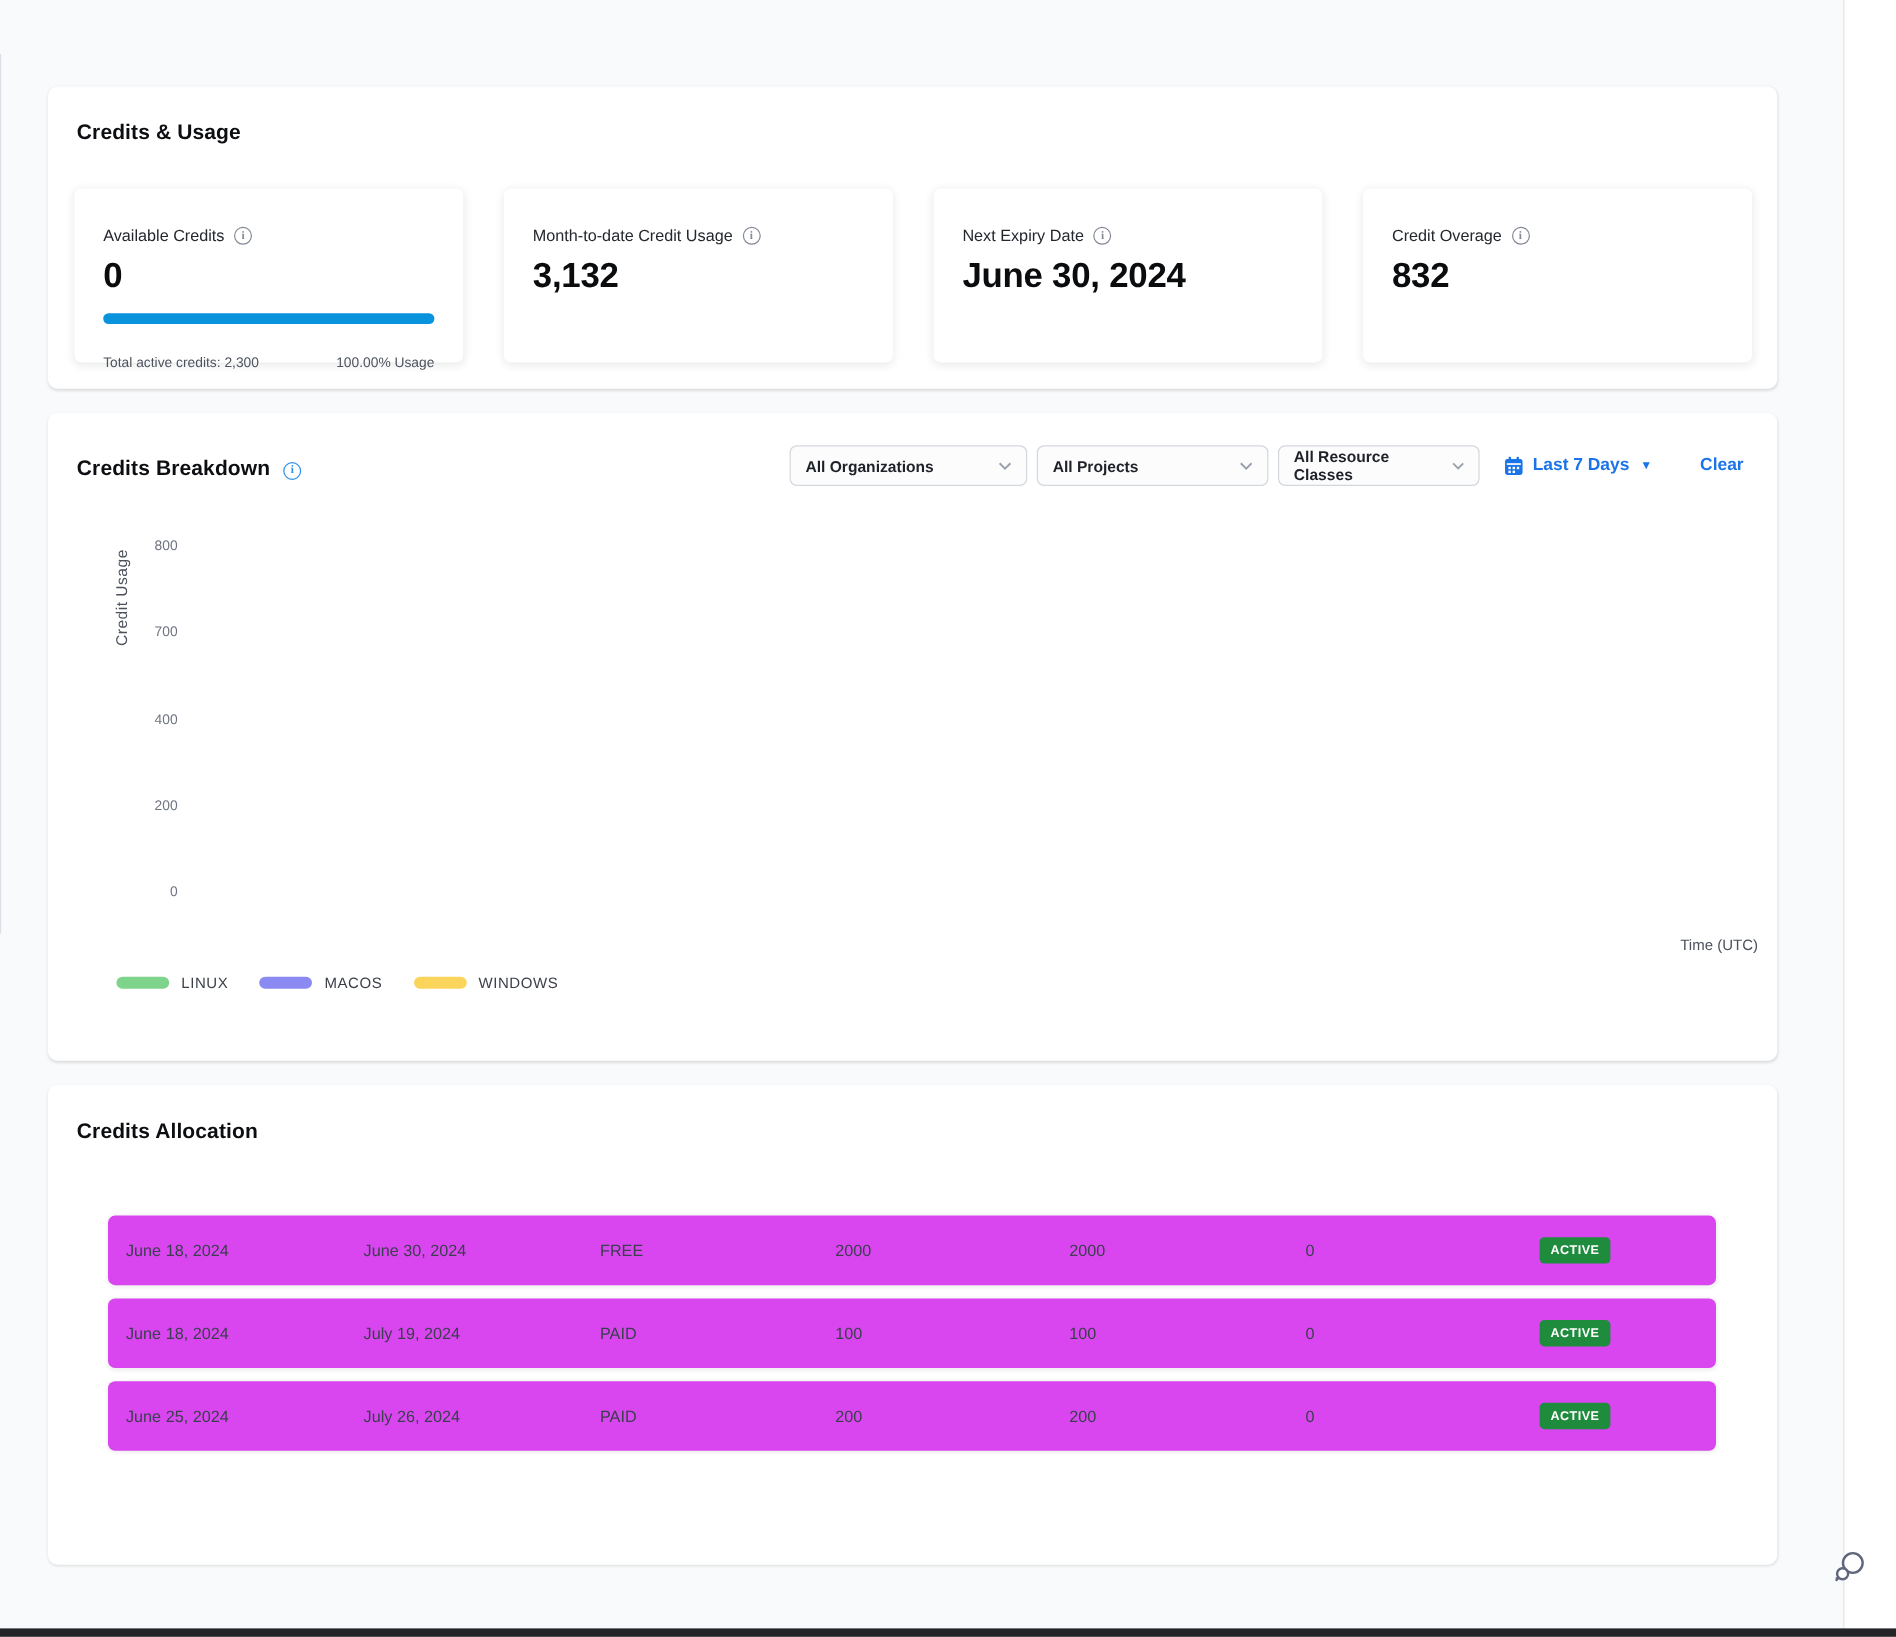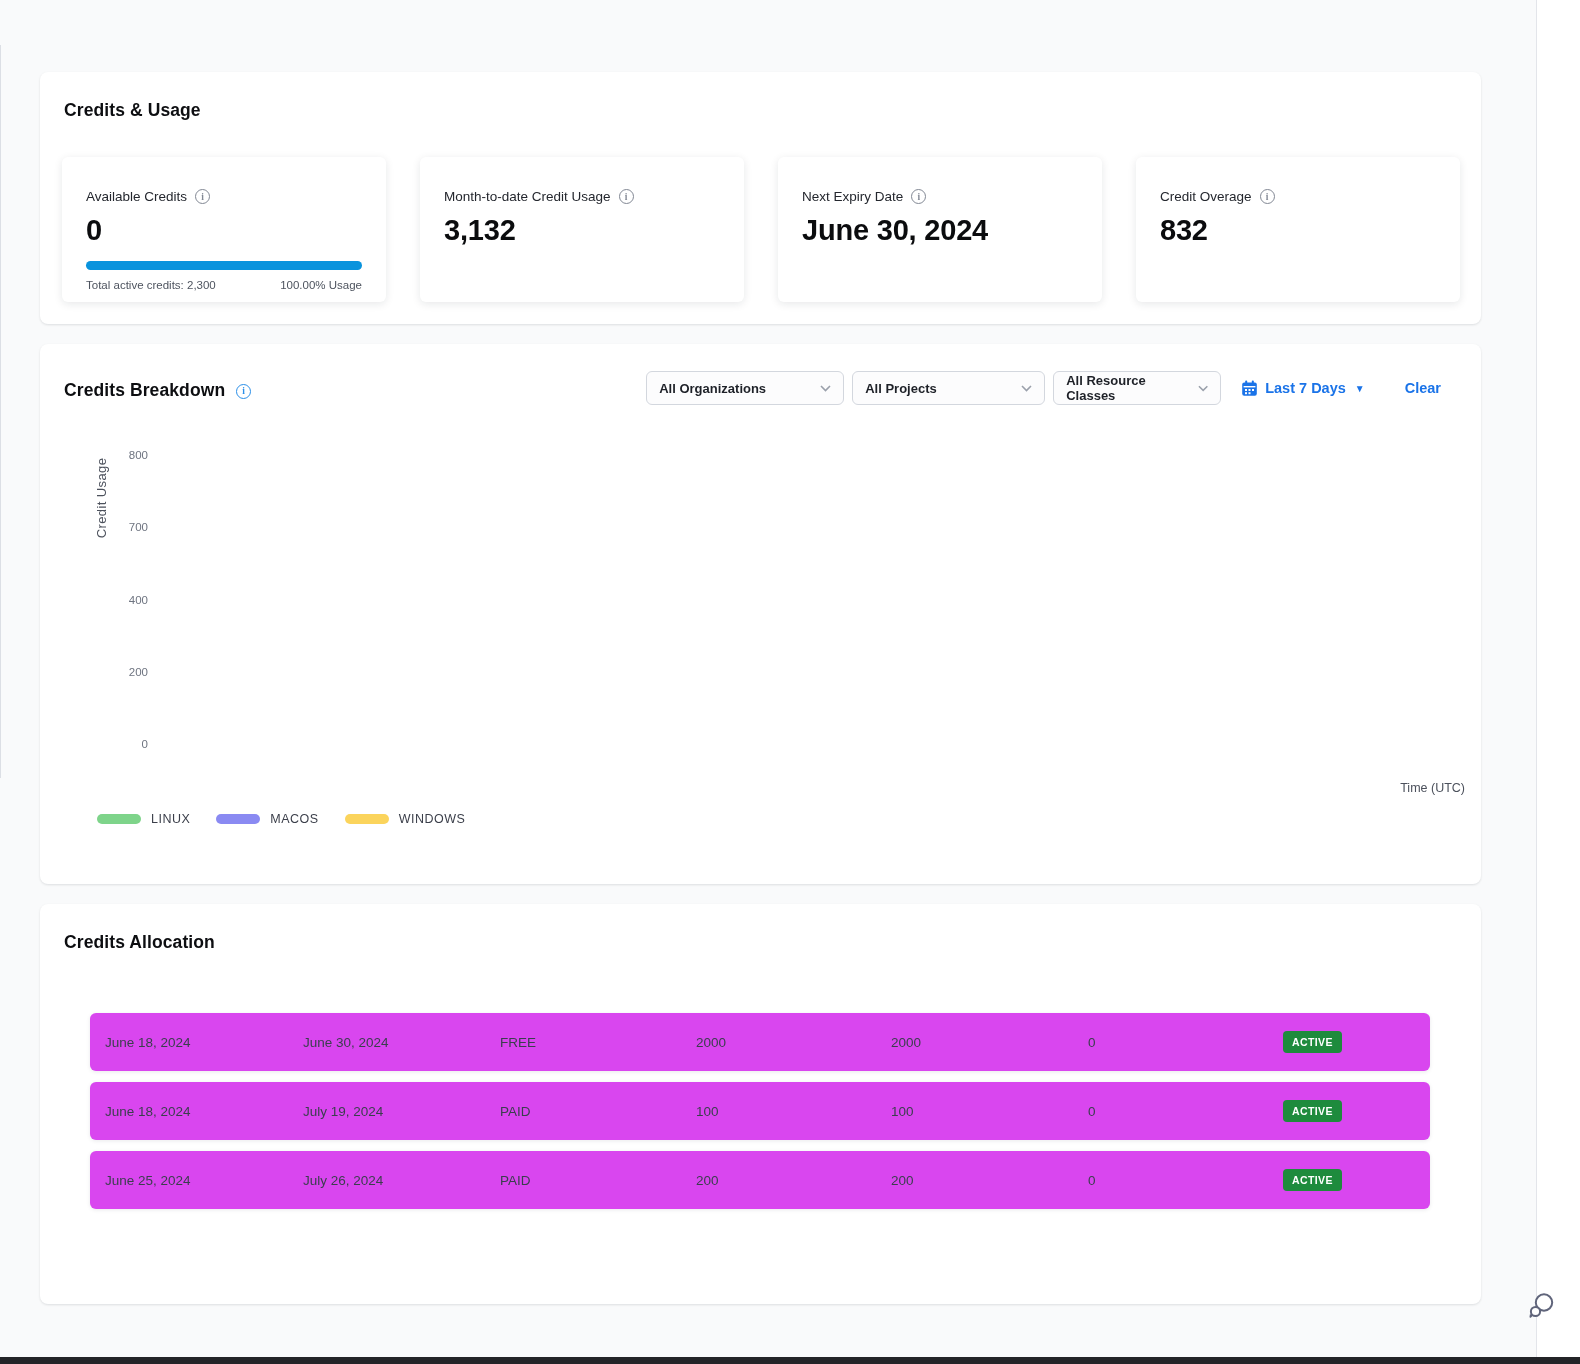--- a/index.html
+++ b/index.html
@@ -32,34 +32,34 @@
              font-size:9.5px; font-weight:700; color:#828894; font-family:"Liberation Serif", serif; }
   .info-ic.blue { border-color:#2b8fe8; color:#2b8fe8; }
 
   
   .metric-row { position:absolute; left:22px; top:85px; display:flex; gap:34px; }
   .metric-card { width:324px; height:145px; background:#fff; border-radius:6px;
                  box-shadow:0 2px 8px rgba(20,25,40,.10); padding:32px 24px 0 24px; }
   .metric-label { display:flex; align-items:flex-end; gap:8px; font-size:13.5px; color:#24272e; }
   .metric-value { margin-top:10px; font-size:29px; font-weight:700; color:#0b0c0e; letter-spacing:-.2px; }
   .progress { margin-top:14px; width:276px; height:9px; border-radius:5px; background:#0993dd; }
-  .metric-foot { width:276px; display:flex; justify-content:space-between; margin-top:9px;
+  .metric-foot { width:276px; display:flex; justify-content:space-between; margin-top:27px;
                  font-size:11.5px; color:#4e545f; }
 
   
   .filters { position:absolute; right:24px; top:27px; display:flex; align-items:center; gap:8px; }
   .select { height:34px; border:1px solid #d3d7de; background:#fcfcfd; border-radius:6px;
             display:flex; align-items:center; justify-content:space-between; padding:0 12px;
             font-size:13px; font-weight:600; color:#1e2128; cursor:pointer; }
   .sel-org { width:198px; } .sel-proj { width:193px; } .sel-rc { width:168px; }
   .chev { width:11px; height:7px; margin-left:8px; }
   .datectl { display:flex; align-items:center; gap:7px; color:#1a73e8; font-weight:700;
              font-size:14.5px; margin-left:12px; cursor:pointer; }
   .tri-down { font-size:10px; margin-left:2px; }
-  .clear-link { font-weight:700; color:#1a73e8; font-size:14.5px; margin-left:32px; margin-right:16px; cursor:pointer; }
+  .clear-link { font-weight:700; color:#1a73e8; font-size:14.5px; margin-left:32px; margin-right:4px; cursor:pointer; }
 
   
   .y-title { position:absolute; left:61px; top:154px; transform:translate(-50%,-50%) rotate(-90deg);
              white-space:nowrap; font-size:13px; color:#4c515c; letter-spacing:.4px; }
   #chart { position:absolute; left:115px; top:112px; width:1275px; height:289px;
            border-bottom:1px solid #c6c9d4; }
   .gridline { position:absolute; left:0; width:100%; height:1px; background:#eaebf2; }
   .ylab { position:absolute; left:64px; width:44px; text-align:right; font-size:11.5px; color:#6e7480; }
   .bar-seg { position:absolute; }
   .bar-total { position:absolute; transform:translateX(-50%); font-size:12px; font-weight:700; color:#15171c; }

